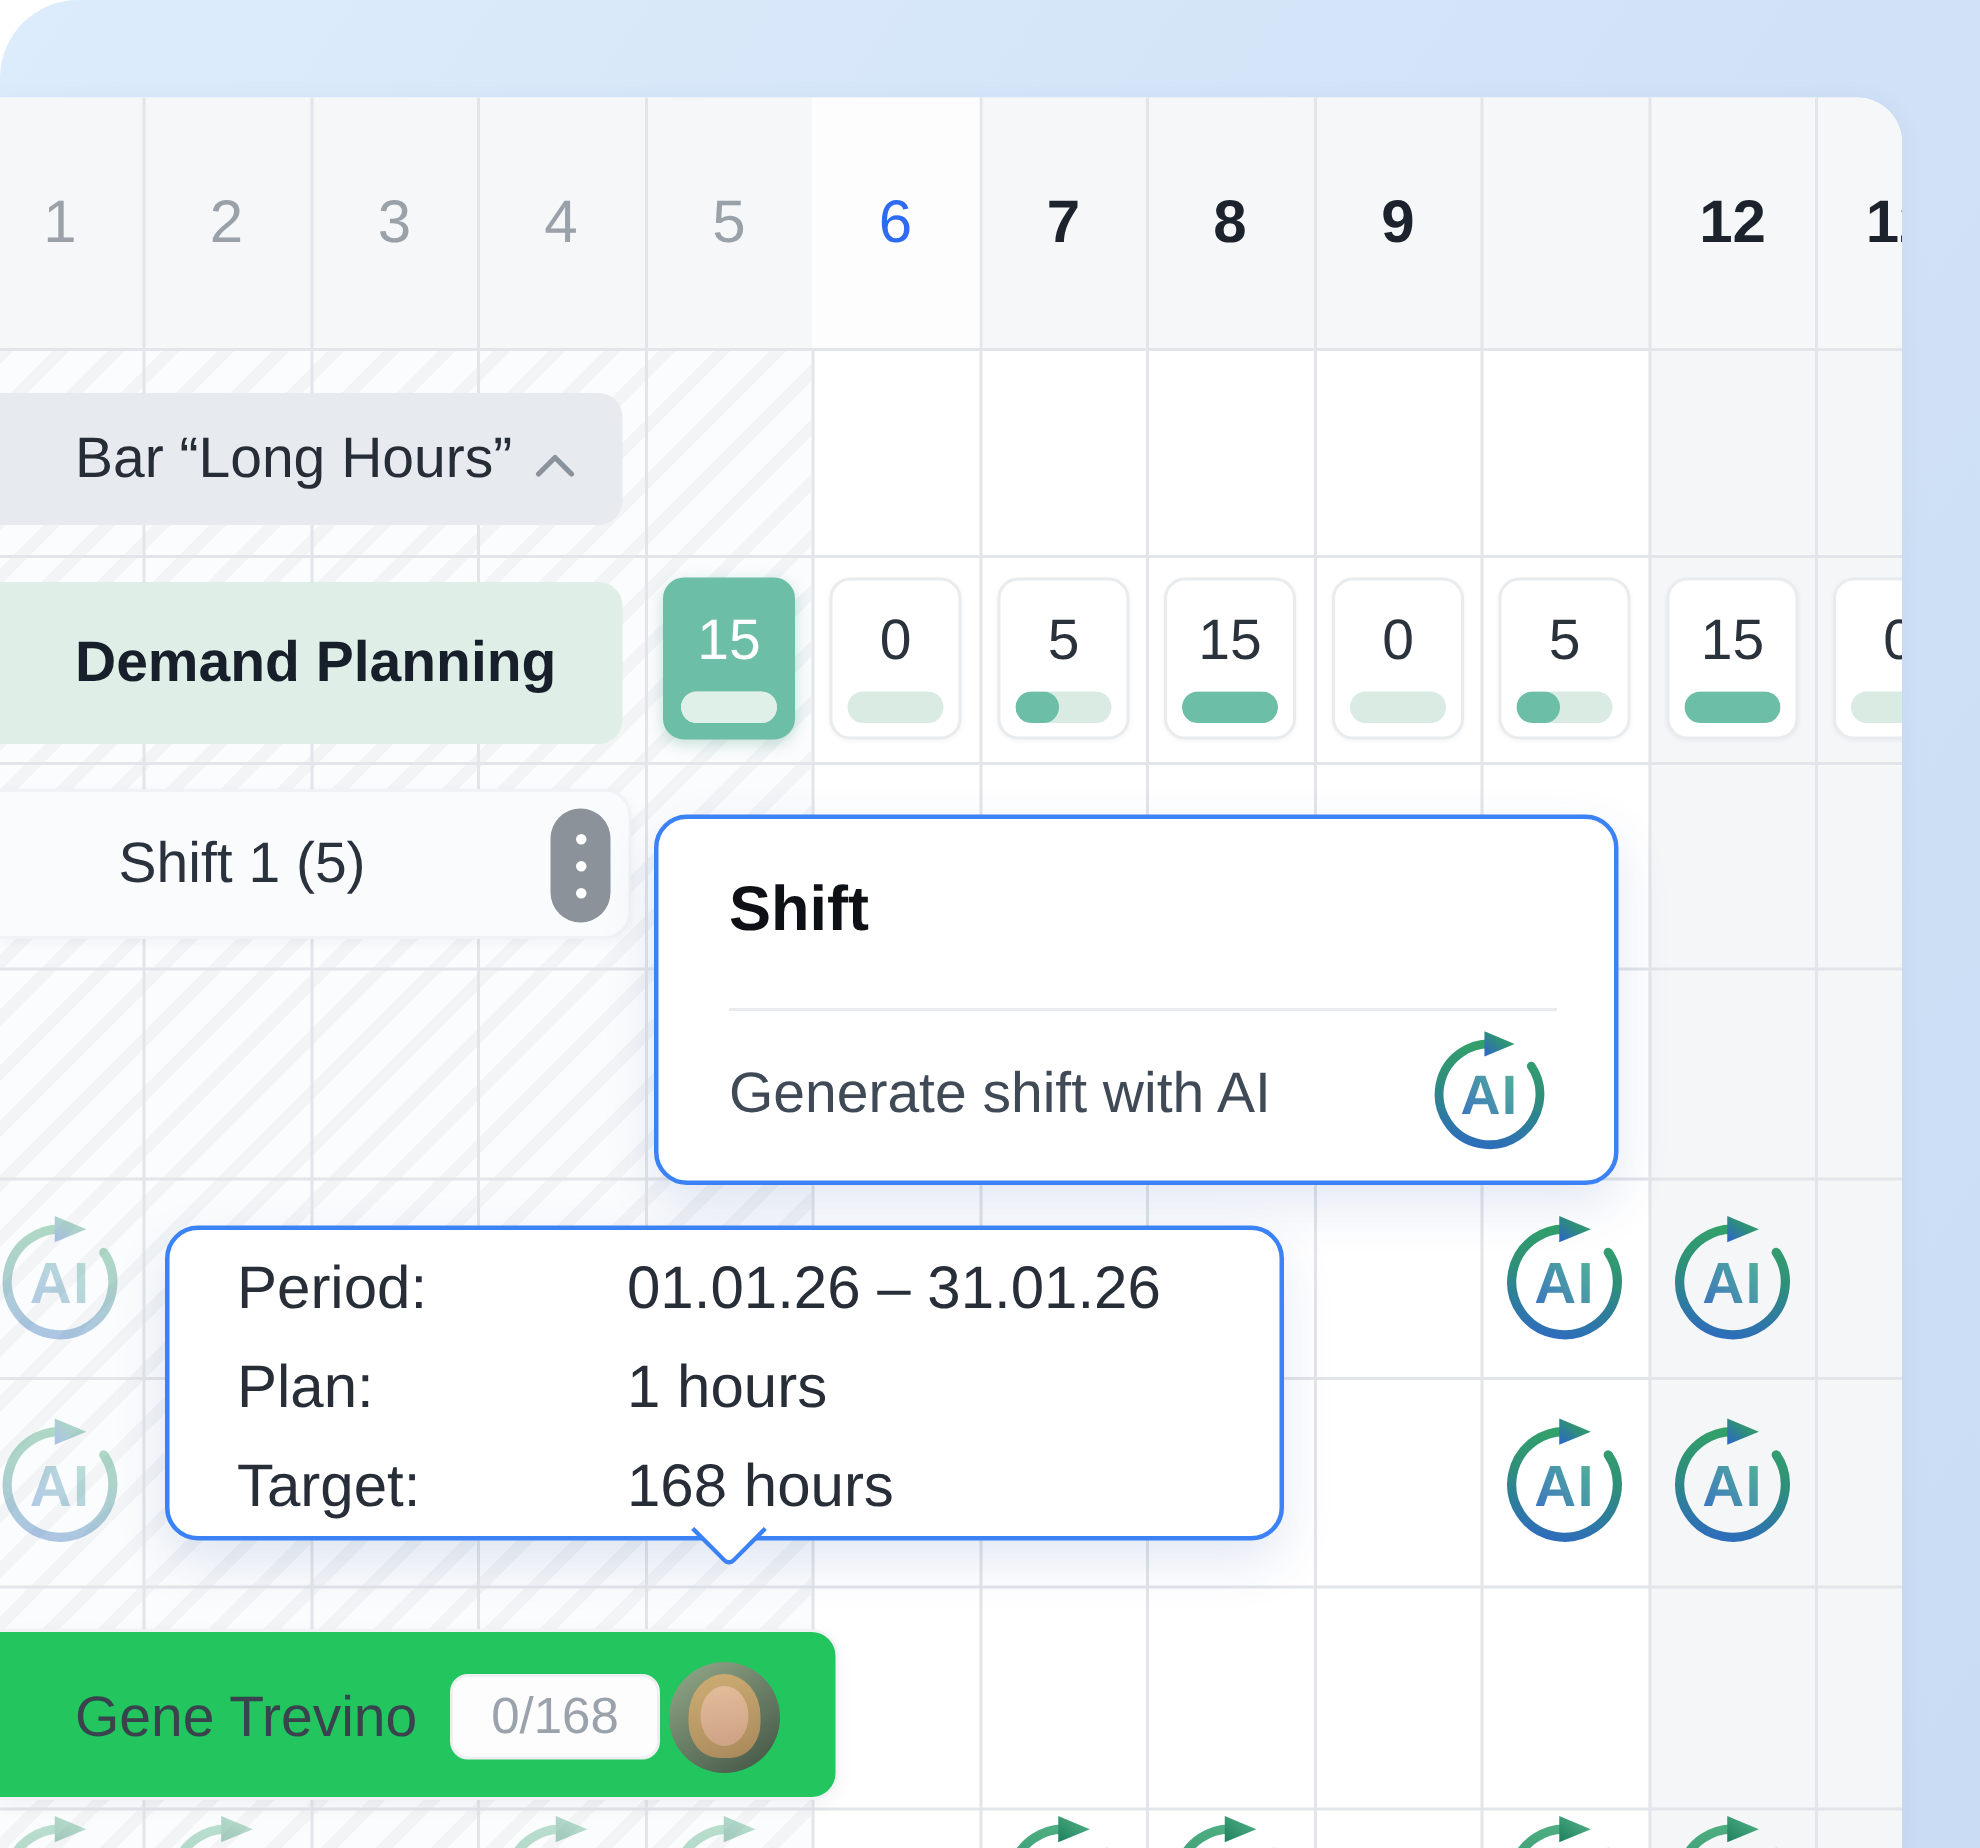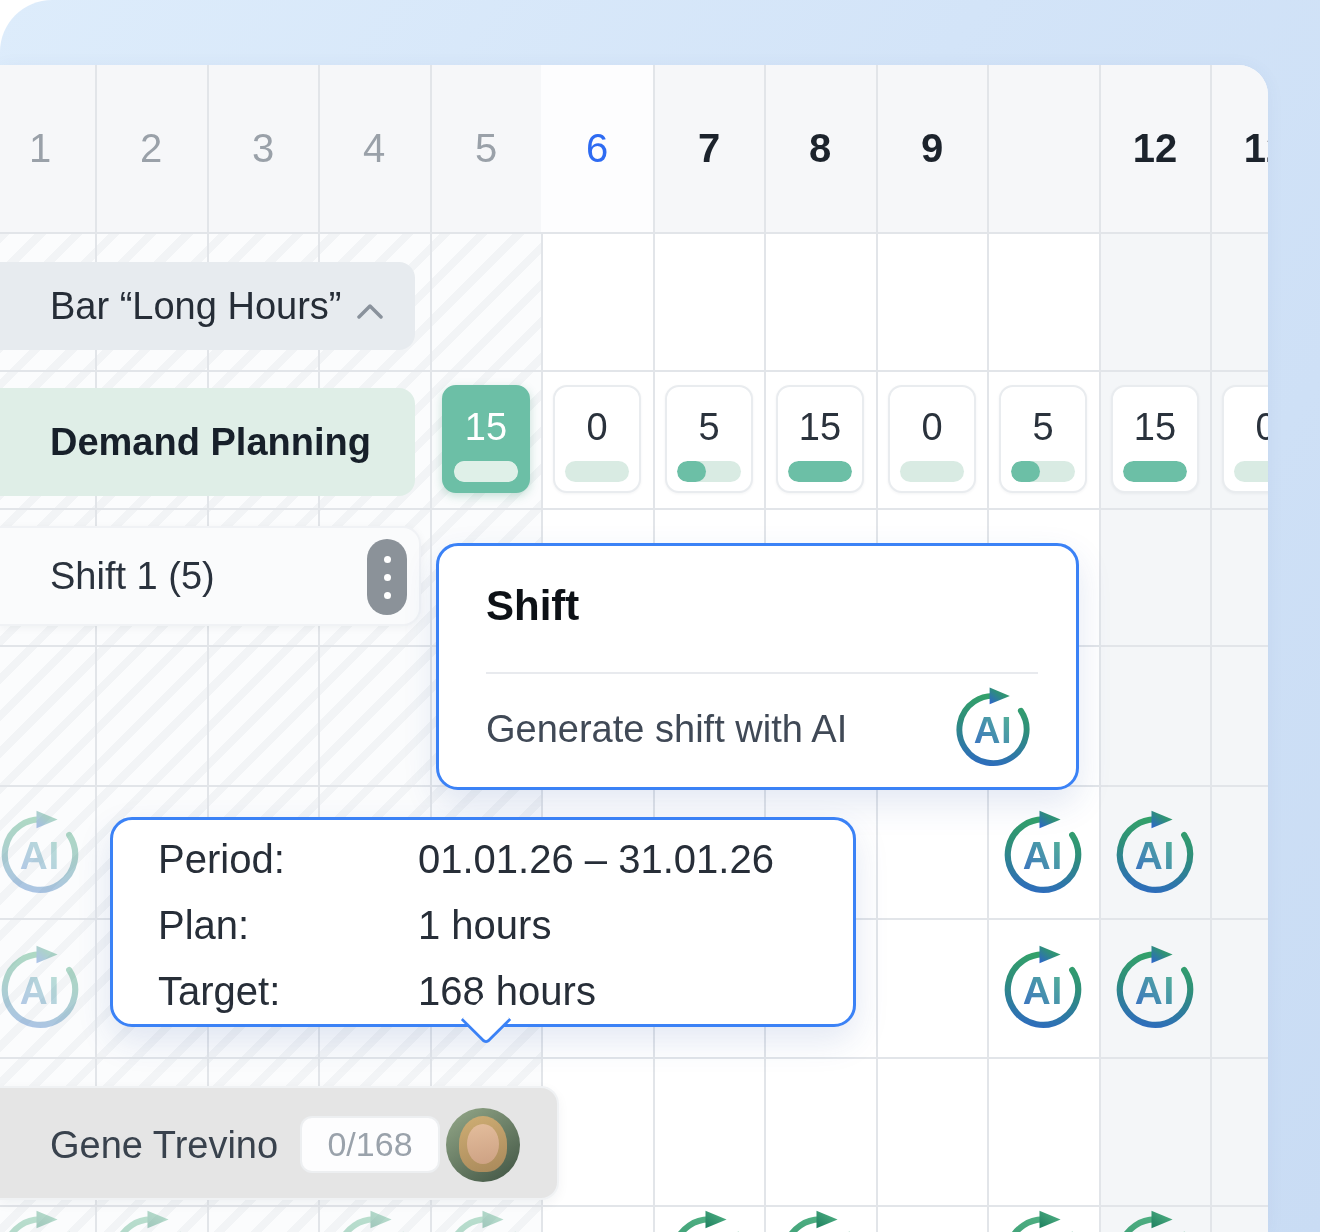--- a/index.html
+++ b/index.html
@@ -26,21 +26,21 @@
   .day-cell.current{color:#2e6bf2;font-weight:500;background:#fdfdfe;}
   .day-cell.future{color:#1c232c;font-weight:600;}
   
   .rowbox{position:absolute;left:0;z-index:9;display:flex;align-items:center;white-space:nowrap;}
   .bar-box{top:197px;width:415px;height:88px;background:#e7ebef;border-radius:0 16px 16px 0;
         font-size:38px;font-weight:500;color:#262d37;padding-left:50px;}
   .chev{margin-left:16px;display:inline-block;}
   .demand-box{top:323px;width:415px;height:108px;background:#dfeee7;border-radius:0 16px 16px 0;
         font-size:38px;font-weight:600;color:#17202a;padding-left:50px;}
   .shift-box{top:461px;width:421px;height:100px;background:#fafbfc;border:2px solid #f0f2f5;border-left:none;
-        border-radius:0 18px 18px 0;font-size:38px;font-weight:500;color:#2a323d;padding-left:50px;
+        border-radius:0 18px 18px 0;font-size:38px;font-weight:500;color:#2a323d;padding-left:79px;
         box-shadow:0 2px 8px rgba(20,30,50,.05);}
   .kebab{position:absolute;right:12px;top:11px;width:40px;height:76px;border-radius:22px;background:#8b9299;
         display:flex;flex-direction:column;align-items:center;justify-content:center;gap:11px;cursor:pointer;}
   .kebab i{width:7px;height:7px;border-radius:50%;background:#fff;}
   
   .dcell{position:absolute;top:320px;width:88px;height:108px;background:#fff;border:2px solid #e9ecef;
         border-radius:14px;z-index:10;text-align:center;box-shadow:0 1px 3px rgba(20,30,50,.05);}
   .dcell .num{display:block;padding-top:18px;font-size:38px;font-weight:500;color:#2a323c;line-height:44px;}
   .pill{position:absolute;left:10px;top:74px;width:64px;height:21px;border-radius:11px;background:#d9ebe3;overflow:hidden;}
   .pill-fill{height:100%;border-radius:11px;background:#6cbfa6;}
@@ -61,21 +61,21 @@
   
   .tooltip{position:absolute;left:110px;top:752px;width:746px;height:210px;background:#fff;border:3px solid #3b82f6;
         border-radius:22px;z-index:40;box-shadow:0 14px 34px rgba(40,80,160,.13);padding:6px 0 0 45px;}
   .tt-row{display:flex;height:66px;line-height:66px;font-size:40px;color:#272e38;white-space:nowrap;}
   .tt-label{flex:0 0 260px;font-weight:500;}
   .tt-value{font-weight:400;}
   .tt-tail{position:absolute;left:468px;top:937px;width:36px;height:36px;background:#fff;
         border-right:3px solid #3b82f6;border-bottom:3px solid #3b82f6;transform:rotate(45deg);
         border-bottom-right-radius:6px;z-index:41;}
   
-  .gene-card{position:absolute;left:0;top:1021px;width:559px;height:114px;background:#e5e5e5;border:2px solid #f0f2f4;
+  .gene-card{position:absolute;left:0;top:1021px;width:559px;height:114px;background:#22c55e;border:2px solid #f0f2f4;
         border-left:none;border-radius:0 18px 18px 0;z-index:14;box-shadow:0 4px 12px rgba(20,30,50,.05);}
   .gene-name{position:absolute;left:50px;top:0;height:114px;line-height:114px;font-size:38px;font-weight:500;
         color:#39424d;white-space:nowrap;}
   .gene-badge{position:absolute;left:300px;top:28px;width:140px;height:57px;border:2px solid #edeff1;background:#fdfdfe;
         border-radius:12px;text-align:center;line-height:53px;font-size:34px;color:#9aa2ab;}
   .avatar{position:absolute;left:446px;top:20px;width:74px;height:74px;border-radius:50%;overflow:hidden;
         background:linear-gradient(145deg,#8da183 10%,#475b49 90%);}
   .avatar .hair{position:absolute;left:13px;top:8px;width:48px;height:56px;border-radius:50% 50% 42% 42%;
         background:linear-gradient(160deg,#cfae74,#a8885a);}
   .avatar .face{position:absolute;left:21px;top:16px;width:32px;height:40px;border-radius:50%;

